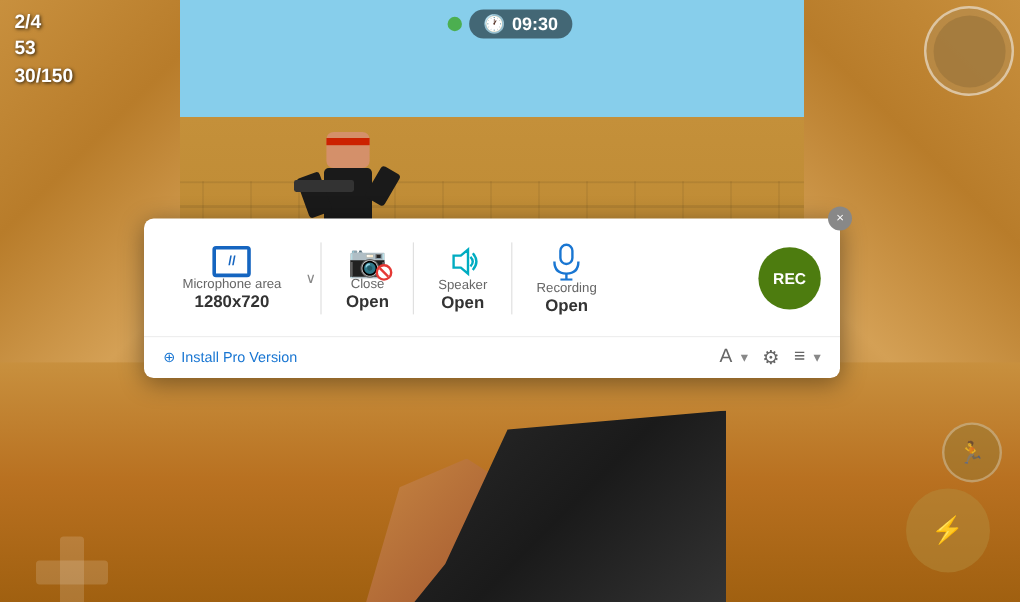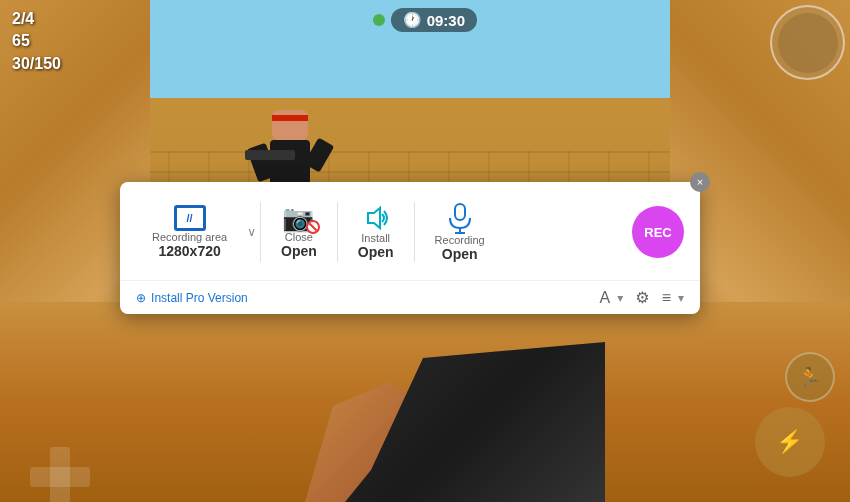--- a/index.html
+++ b/index.html
@@ -290,21 +290,21 @@
     .toolbar-divider {
       width: 1px;
       height: 60px;
       background: #e0e0e0;
       margin: 0 4px;
     }
 
     .rec-btn {
       width: 52px; height: 52px;
       border-radius: 50%;
-      background: #d946ef;
+      background: #4d7c0f;
       display: flex;
       align-items: center;
       justify-content: center;
       color: white;
       font-weight: bold;
       font-size: 13px;
       cursor: pointer;
       margin-left: 8px;
     }
 
@@ -410,21 +410,21 @@
 <div class="game-bg">
 
   <div class="wall-back"></div>
   <div class="wall-back-texture"></div>
   <div class="wall-left"></div>
   <div class="wall-right"></div>
   <div class="ground"></div>
 
   <div class="hud-top-left">
     <div>2/4</div>
-    <div>65</div>
+    <div>53</div>
     <div>30/150</div>
   </div>
 
   <div class="hud-top-center">
     <div class="hud-green-dot"></div>
     <div class="hud-clock">
       <span>🕐</span>
       <span>09:30</span>
     </div>
   </div>
@@ -466,21 +466,21 @@
     <div class="toolbar-close">
       <span>×</span>
     </div>
 
     <div class="toolbar-main">
 
       <div class="toolbar-item">
         <div style="display:flex;align-items:center;gap:4px;">
           <div class="rec-area-icon icon-blue"></div>
         </div>
-        <span class="toolbar-item-label">Recording area</span>
+        <span class="toolbar-item-label">Microphone area</span>
         <span class="toolbar-item-value">1280x720</span>
       </div>
 
       <span class="dropdown-arrow">∨</span>
 
       <div class="toolbar-divider"></div>
 
       <div class="toolbar-item">
         <div class="camera-icon-wrap">
           <span style="font-size:26px;color:#555;">📷</span>
@@ -493,21 +493,21 @@
       <div class="toolbar-divider"></div>
 
       <div class="toolbar-item">
         <div class="speaker-wrap">
           <svg width="32" height="28" viewBox="0 0 32 28">
             <polygon points="8,9 14,9 20,4 20,24 14,19 8,19" fill="none" stroke="#00ACC1" stroke-width="2"></polygon>
             <path d="M22,10 Q26,14 22,18" fill="none" stroke="#00ACC1" stroke-width="2"></path>
             <path d="M24,7 Q30,14 24,21" fill="none" stroke="#00ACC1" stroke-width="2"></path>
           </svg>
         </div>
-        <span class="toolbar-item-label">Install</span>
+        <span class="toolbar-item-label">Speaker</span>
         <span class="toolbar-item-value">Open</span>
       </div>
 
       <div class="toolbar-divider"></div>
 
       <div class="toolbar-item">
         <div class="mic-wrap">
           <svg width="28" height="32" viewBox="0 0 28 32">
             <rect x="9" y="2" width="10" height="16" rx="5" fill="none" stroke="#1976D2" stroke-width="2"></rect>
             <path d="M4,16 Q4,26 14,26 Q24,26 24,16" fill="none" stroke="#1976D2" stroke-width="2"></path>

